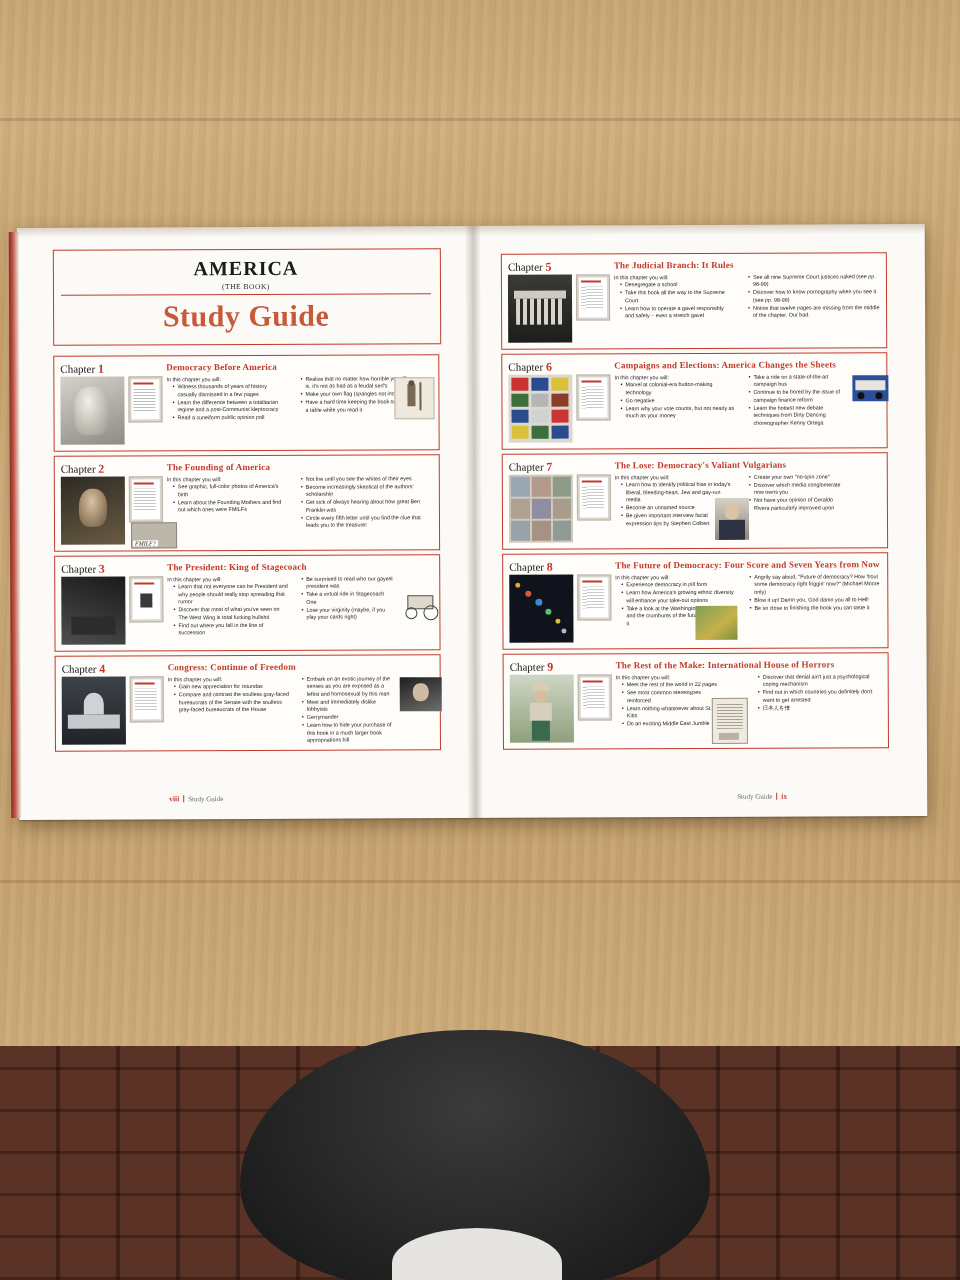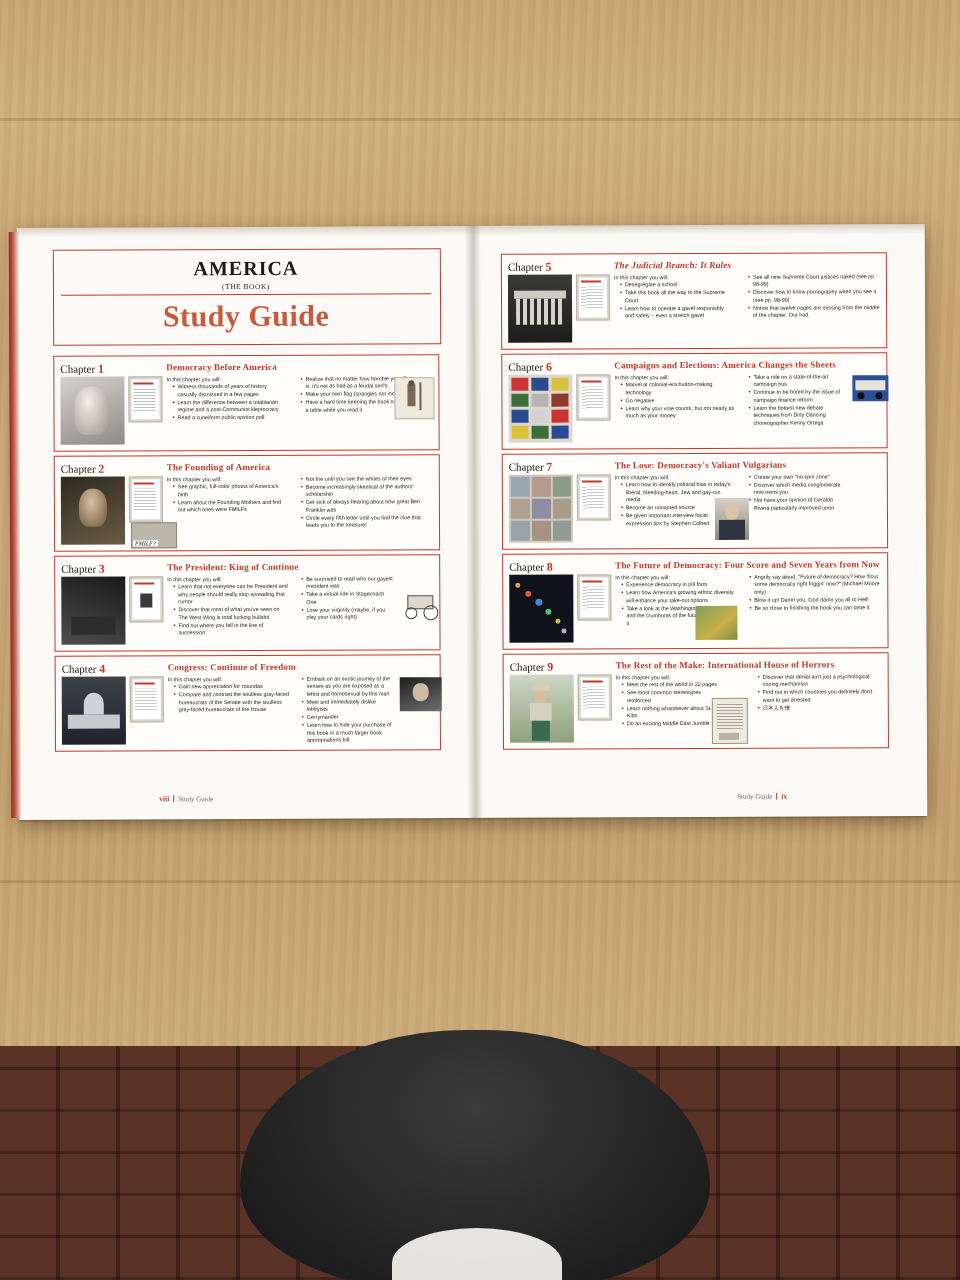--- a/index.html
+++ b/index.html
@@ -122,21 +122,21 @@
   
   .thumb{position:absolute;background:#d9d4cc;border:1px solid #b9b2a6;overflow:hidden;}
   .thumb .mini{position:absolute;background:#fff;}
   .photo{position:absolute;overflow:hidden;}
 
   
   .foot{
     position:absolute;bottom:16px;font-family:"Liberation Serif", serif;font-size:7px;color:#6b6b6b;
   }
   .foot .pg{color:#c0392b;font-weight:bold;font-size:7.5px;}
-  .footL{left:130px;}
+  .footL{left:140px;}
   .footR{right:130px;}
   .foot .bar{display:inline-block;width:1px;height:7px;background:#c0392b;margin:0 4px;vertical-align:-1px;}
 </style>
 </head>
 <body>
 
 <div class="desk">
   <div class="grain"></div>
   <div class="seam" style="top:118px"></div>
   <div class="seam" style="top:880px"></div>
@@ -231,21 +231,21 @@
           <li>Circle every fifth letter until you find the clue that leads you to the treasure!</li>
         </ul>
       </div>
     </div>
 
     <div class="chap" style="left:26px;top:328px;width:386px;height:96px;">
       <div class="chlabel">
         <span>Chapter</span>
         <b>3</b>
       </div>
-      <div class="title" style="left:112px;top:6px;">The President: King of Continue</div>
+      <div class="title" style="left:112px;top:6px;">The President: King of Stagecoach</div>
       <div class="photo" style="left:6px;top:20px;width:64px;height:68px;background:linear-gradient(200deg,#1a1a1a,#4e4e4e);">
         <div style="position:absolute;left:10px;top:40px;width:44px;height:18px;background:#2c2c2c;"></div>
       </div>
       <div class="thumb" style="left:74px;top:20px;width:32px;height:44px;">
         <div class="mini" style="left:2px;top:2px;width:28px;height:40px;"></div>
         <div style="position:absolute;left:4px;top:5px;width:20px;height:2px;background:#c0392b;"></div>
         <div style="position:absolute;left:10px;top:16px;width:12px;height:14px;background:#3a3a3a;"></div>
       </div>
       <div class="col" style="left:112px;top:20px;width:122px;">
         <div class="lead">In this chapter you will:</div>
@@ -309,21 +309,21 @@
     </div>
   </div>
 
   <div class="page pageR">
 
     <div class="chap" style="left:20px;top:28px;width:386px;height:96px;">
       <div class="chlabel">
         <span>Chapter</span>
         <b>5</b>
       </div>
-      <div class="title" style="left:112px;top:6px;font-style:italic;">The Judicial Branch: It Rules</div>
+      <div class="title" style="left:112px;top:6px;">The Judicial Branch: It Rules</div>
       <div class="photo" style="left:6px;top:20px;width:64px;height:68px;background:linear-gradient(180deg,#3a3a38,#1d1d1c);">
         <div style="position:absolute;left:8px;top:24px;width:48px;height:26px;background:repeating-linear-gradient(90deg,#d8d4cb 0,#d8d4cb 4px,#2a2a28 4px,#2a2a28 7px);"></div>
         <div style="position:absolute;left:6px;top:16px;width:52px;height:8px;background:#cfcbc2;"></div>
       </div>
       <div class="thumb" style="left:74px;top:20px;width:32px;height:44px;">
         <div class="mini" style="left:2px;top:2px;width:28px;height:40px;"></div>
         <div style="position:absolute;left:4px;top:5px;width:20px;height:2px;background:#c0392b;"></div>
         <div style="position:absolute;left:4px;top:11px;width:22px;height:22px;background:repeating-linear-gradient(0deg,#c9c9c9 0,#c9c9c9 1px,#fff 1px,#fff 3px);"></div>
       </div>
       <div class="col" style="left:112px;top:20px;width:120px;">

